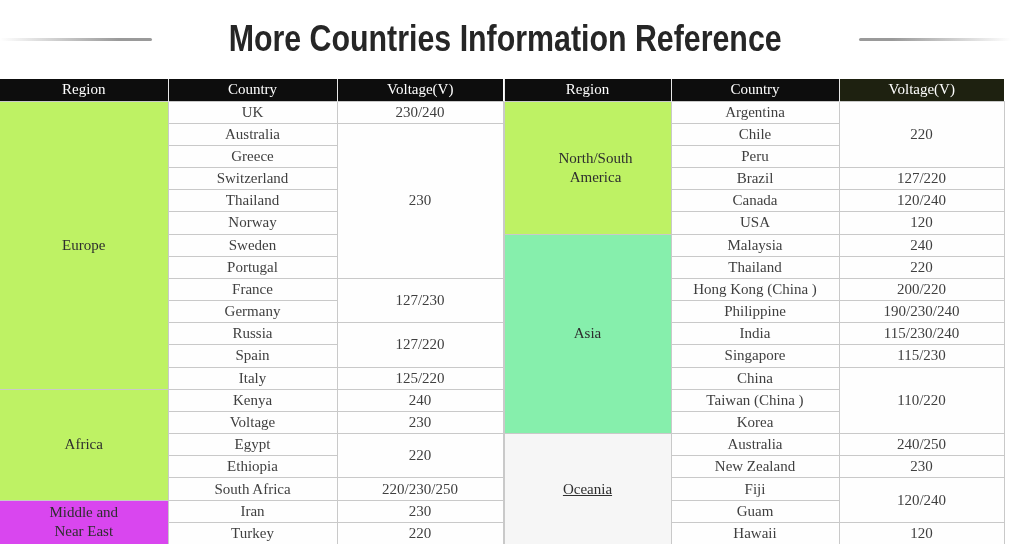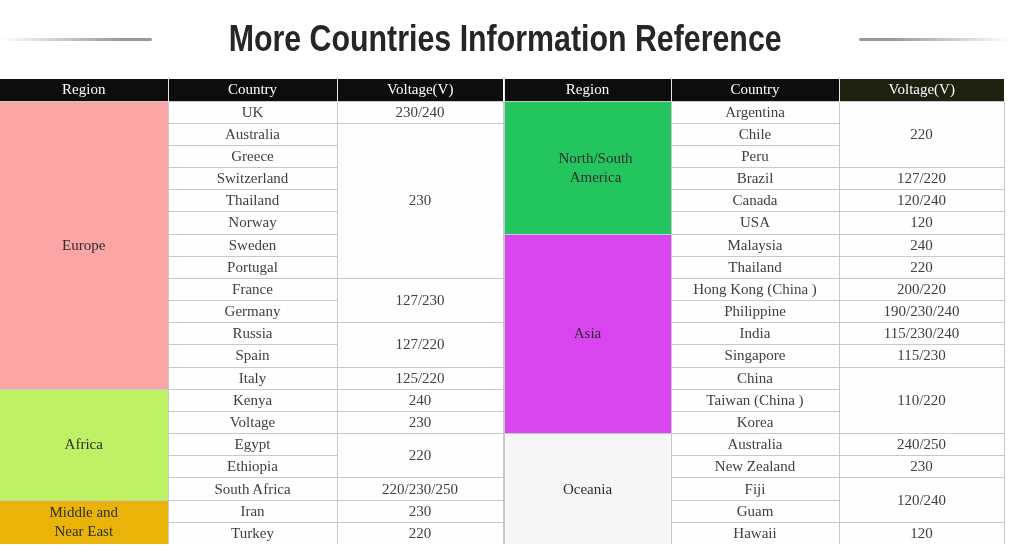--- a/index.html
+++ b/index.html
@@ -113,21 +113,21 @@
         </colgroup>
       <thead>
         <tr>
           <th>Region</th>
           <th>Country</th>
           <th>Voltage(V)</th>
         </tr>
       </thead>
       <tbody>
           <tr>
-            <td class="region-cell" rowspan="13" style="background: #fca5a5;">
+            <td class="region-cell" rowspan="13" style="background: #bef264;">
               <div>Europe</div>
             </td>
             <td class="country-cell">UK</td>
             <td class="voltage-cell" rowspan="1">230/240</td>
           </tr>
           <tr>
             <td class="country-cell">Australia</td>
             <td class="voltage-cell" rowspan="7">230</td>
           </tr>
           <tr>
@@ -182,21 +182,21 @@
             <td class="voltage-cell" rowspan="2">220</td>
           </tr>
           <tr>
             <td class="country-cell">Ethiopia</td>
           </tr>
           <tr>
             <td class="country-cell">South Africa</td>
             <td class="voltage-cell" rowspan="1">220/230/250</td>
           </tr>
           <tr>
-            <td class="region-cell" rowspan="2" style="background: #eab308;">
+            <td class="region-cell" rowspan="2" style="background: #d946ef;">
               <div>Middle and</div>
               <div>Near East</div>
             </td>
             <td class="country-cell">Iran</td>
             <td class="voltage-cell" rowspan="1">230</td>
           </tr>
           <tr>
             <td class="country-cell">Turkey</td>
             <td class="voltage-cell" rowspan="1">220</td>
           </tr>
@@ -211,21 +211,21 @@
         </colgroup>
       <thead>
         <tr>
           <th>Region</th>
           <th>Country</th>
           <th class="accent">Voltage(V)</th>
         </tr>
       </thead>
       <tbody>
           <tr>
-            <td class="region-cell" rowspan="6" style="background: #22c55e; padding-left: 16px;">
+            <td class="region-cell" rowspan="6" style="background: #bef264; padding-left: 16px;">
               <div>North/South</div>
               <div>America</div>
             </td>
             <td class="country-cell">Argentina</td>
             <td class="voltage-cell" rowspan="3">220</td>
           </tr>
           <tr>
             <td class="country-cell">Chile</td>
           </tr>
           <tr>
@@ -237,21 +237,21 @@
           </tr>
           <tr>
             <td class="country-cell">Canada</td>
             <td class="voltage-cell" rowspan="1">120/240</td>
           </tr>
           <tr>
             <td class="country-cell">USA</td>
             <td class="voltage-cell" rowspan="1">120</td>
           </tr>
           <tr>
-            <td class="region-cell" rowspan="9" style="background: #d946ef; margin-top: 8px;">
+            <td class="region-cell" rowspan="9" style="background: #86efac; margin-top: 8px;">
               <div>Asia</div>
             </td>
             <td class="country-cell">Malaysia</td>
             <td class="voltage-cell" rowspan="1">240</td>
           </tr>
           <tr>
             <td class="country-cell">Thailand</td>
             <td class="voltage-cell" rowspan="1">220</td>
           </tr>
           <tr>
@@ -274,21 +274,21 @@
             <td class="country-cell">China</td>
             <td class="voltage-cell" rowspan="3">110/220</td>
           </tr>
           <tr>
             <td class="country-cell">Taiwan (China )</td>
           </tr>
           <tr>
             <td class="country-cell">Korea</td>
           </tr>
           <tr>
-            <td class="region-cell" rowspan="5" style="background: rgb(246, 246, 246);">
+            <td class="region-cell" rowspan="5" style="background: rgb(246, 246, 246); text-decoration: underline;">
               <div>Oceania</div>
             </td>
             <td class="country-cell">Australia</td>
             <td class="voltage-cell" rowspan="1">240/250</td>
           </tr>
           <tr>
             <td class="country-cell">New Zealand</td>
             <td class="voltage-cell" rowspan="1">230</td>
           </tr>
           <tr>

